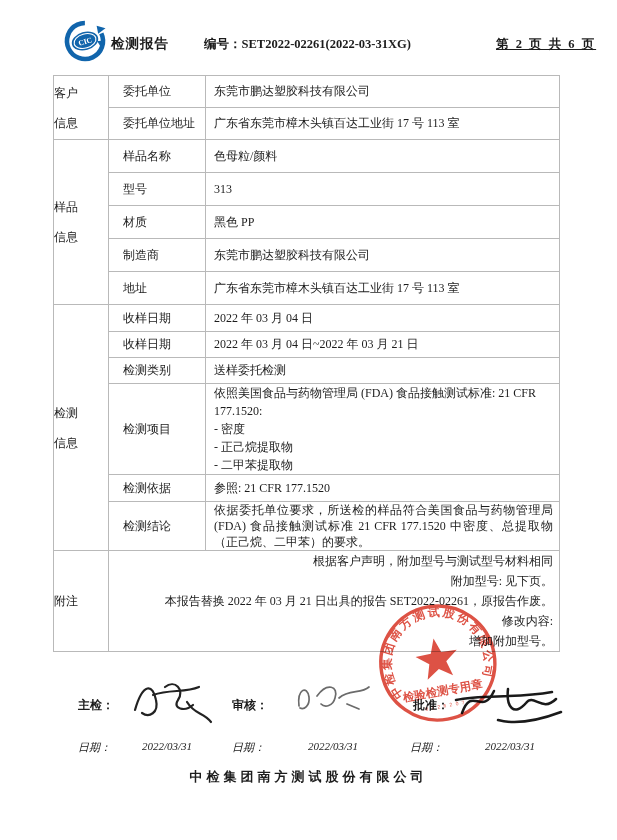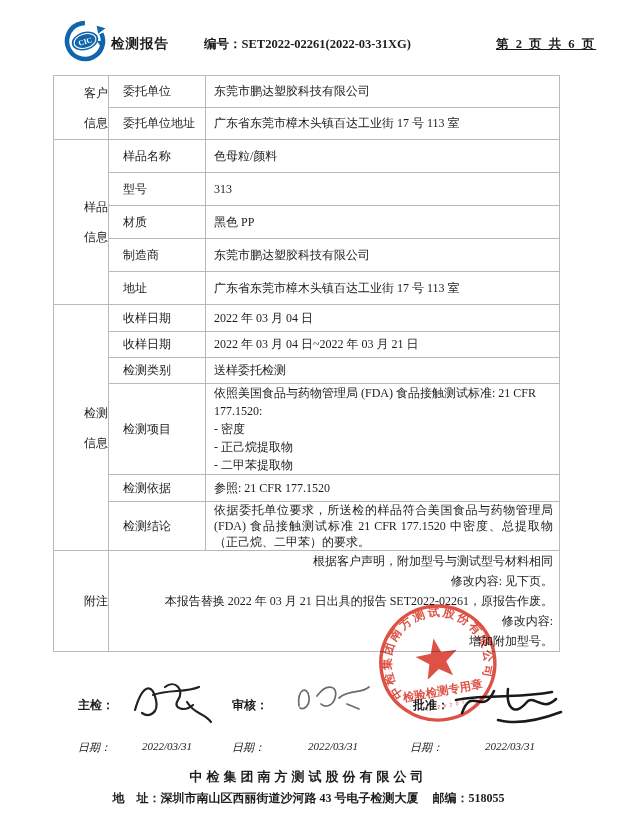--- a/index.html
+++ b/index.html
@@ -14,21 +14,21 @@
   
   .hdr-title { left:111px; top:35px; font-size:13.5px; font-weight:bold; letter-spacing:1px; }
   .hdr-no    { left:204px; top:36px; font-size:12.5px; font-weight:bold; }
   .hdr-page  { left:496px; top:36px; font-size:12.5px; font-weight:bold; letter-spacing:2px;text-decoration:underline; }
   
   table.report {
     position:absolute; left:53px; top:75px; width:506px;
     border-collapse:collapse; table-layout:fixed; font-size:12px;
   }
   table.report td { border:1px solid #b9b9b9; vertical-align:middle; }
-  td.sec { width:55px; text-align:right; }
+  td.sec { width:55px; text-align:left; }
   td.sec .secline { line-height:30px; }
   td.fld { width:97px; padding-left:14px; }
   td.val { width:354px; padding-left:8px; padding-right:6px; }
   tr.h32{height:32px} tr.h33{height:33px} tr.h27{height:27px} tr.h26{height:26px}
   tr.h90{height:90px} tr.h48{height:48px} tr.h100{height:100px}
   .mline { line-height:18px; }
   .concl { line-height:16px; text-align:justify; }
   .noteline { line-height:20px; }
   td.note-val { padding-left:8px; padding-right:6px;text-align:right; }
   
@@ -145,21 +145,21 @@
       <td class="fld">检测结论</td>
       <td class="val concl">依据委托单位要求，所送检的样品符合美国食品与药物管理局 (FDA) 食品接触测试标准 21 CFR 177.1520 中密度、总提取物（正己烷、二甲苯）的要求。</td>
     </tr>
 
     <tr class="h100">
       <td class="sec">
         <div class="secline">附注</div>
       </td>
       <td class="note-val" colspan="2">
         <div class="noteline">根据客户声明，附加型号与测试型号材料相同</div>
-        <div class="noteline">修改内容: 见下页。</div>
+        <div class="noteline">附加型号: 见下页。</div>
         <div class="noteline">本报告替换 2022 年 03 月 21 日出具的报告 SET2022-02261，原报告作废。</div>
         <div class="noteline">修改内容:</div>
         <div class="noteline">增加附加型号。</div>
       </td>
     </tr>
   </tbody>
     </table>
 
   <div class="abs siglabel" style="left:78px;top:697px">主检：</div>
   <svg class="abs" style="left:125px;top:672px" width="95" height="52" viewBox="0 0 95 52">
@@ -203,17 +203,14 @@
     </defs>
     <text font-size="12" font-weight="bold" fill="#d93a2b" letter-spacing="2.2" font-family="Liberation Serif, DejaVu Serif, serif">
       <textPath href="#ringArc" startOffset="2">中检集团南方测试股份有限公司</textPath>
     </text>
     <polygon fill="#d93a2b" points="66,40 71.3,54.7 86.9,55.2 74.6,64.8 78.9,79.8 66,71 53.1,79.8 57.4,64.8 45.1,55.2 60.7,54.7"></polygon>
     <text x="66" y="97" text-anchor="middle" font-size="11.5" font-weight="bold" fill="#d93a2b" font-family="Liberation Serif, DejaVu Serif, serif">检验检测专用章</text>
     <text x="66" y="110" text-anchor="middle" font-size="5" fill="#d93a2b" letter-spacing="1" font-family="Liberation Sans, sans-serif">0 1 2 6 2 0 7</text>
   </svg>
 
   <div class="abs ft-company">中检集团南方测试股份有限公司</div>
-  <div class="abs ft-line ft-addr">
-    <span>地　址：</span><span>深圳市南山区西丽街道沙河路 43 号电子检测大厦</span><span class="sp"></span><span>邮编：</span><span>518055</span>
-  </div>
 
 </div>
 
 </body></html>

